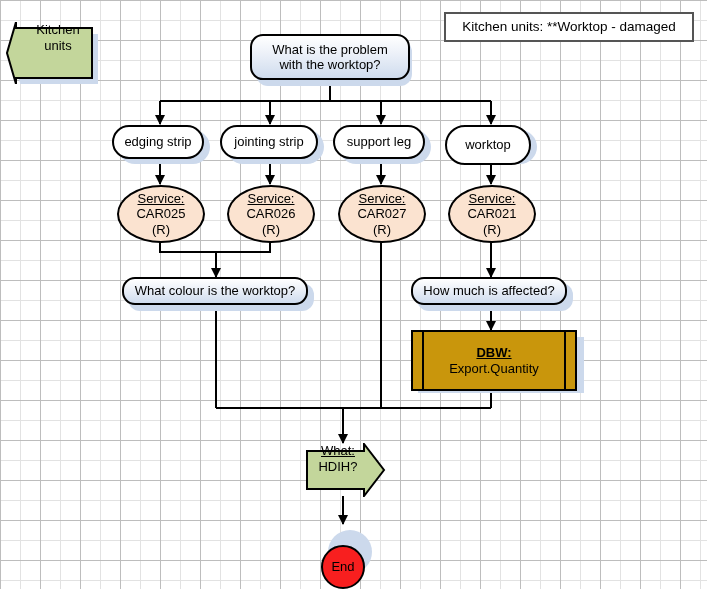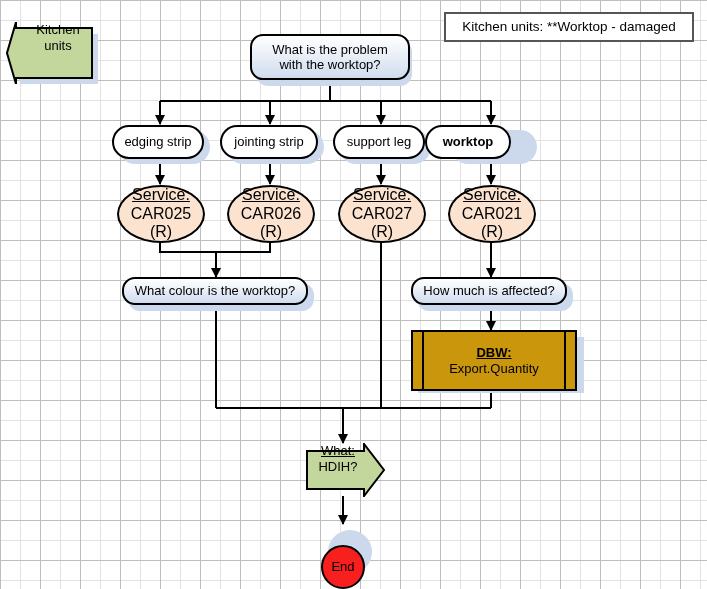--- a/index.html
+++ b/index.html
@@ -66,21 +66,21 @@
     border-radius: 999px;
     background: #ffffff;
     font-size: 13px;
     z-index: 2;
   }
   
   .ellipse {
     border: 2px solid #000000;
     border-radius: 50%;
     background: #fbe3d0;
-    font-size: 16px;
+    font-size: 13px;
     z-index: 2;
     flex-direction: column;
   }
   .ellipse .ln-under { text-decoration: underline; }
 
   
   .predef {
     border: 2px solid #000000;
     background: #c9960c;
     font-size: 13px;
@@ -203,21 +203,21 @@
   <div class="shadow-pill" style="left:118px; top:130px; width:92px; height:34px;"></div>
   <div class="node pill" style="left:112px; top:125px; width:92px; height:34px;">edging strip</div>
 
   <div class="shadow-pill" style="left:226px; top:130px; width:98px; height:34px;"></div>
   <div class="node pill" style="left:220px; top:125px; width:98px; height:34px;">jointing strip</div>
 
   <div class="shadow-pill" style="left:339px; top:130px; width:92px; height:34px;"></div>
   <div class="node pill" style="left:333px; top:125px; width:92px; height:34px;">support leg</div>
 
   <div class="shadow-pill" style="left:451px; top:130px; width:86px; height:34px;"></div>
-  <div class="node pill" style="left:425px; top:125px; width:86px; height:34px;font-weight:bold;">worktop</div>
+  <div class="node pill" style="left:445px; top:125px; width:86px; height:40px;">worktop</div>
 
   <div class="node ellipse" style="left:117px; top:185px; width:88px; height:58px;">
     <span class="ln-under">Service:</span>
     <span>CAR025</span>
     <span>(R)</span>
   </div>
 
   <div class="node ellipse" style="left:227px; top:185px; width:88px; height:58px;">
     <span class="ln-under">Service:</span>
     <span>CAR026</span>

